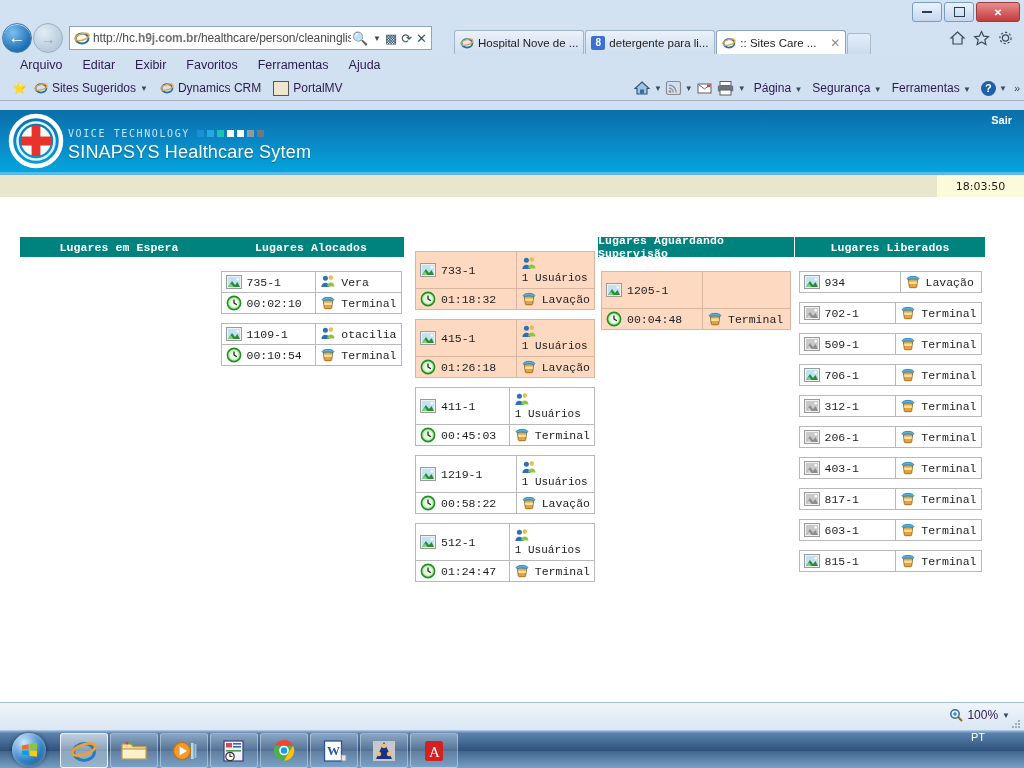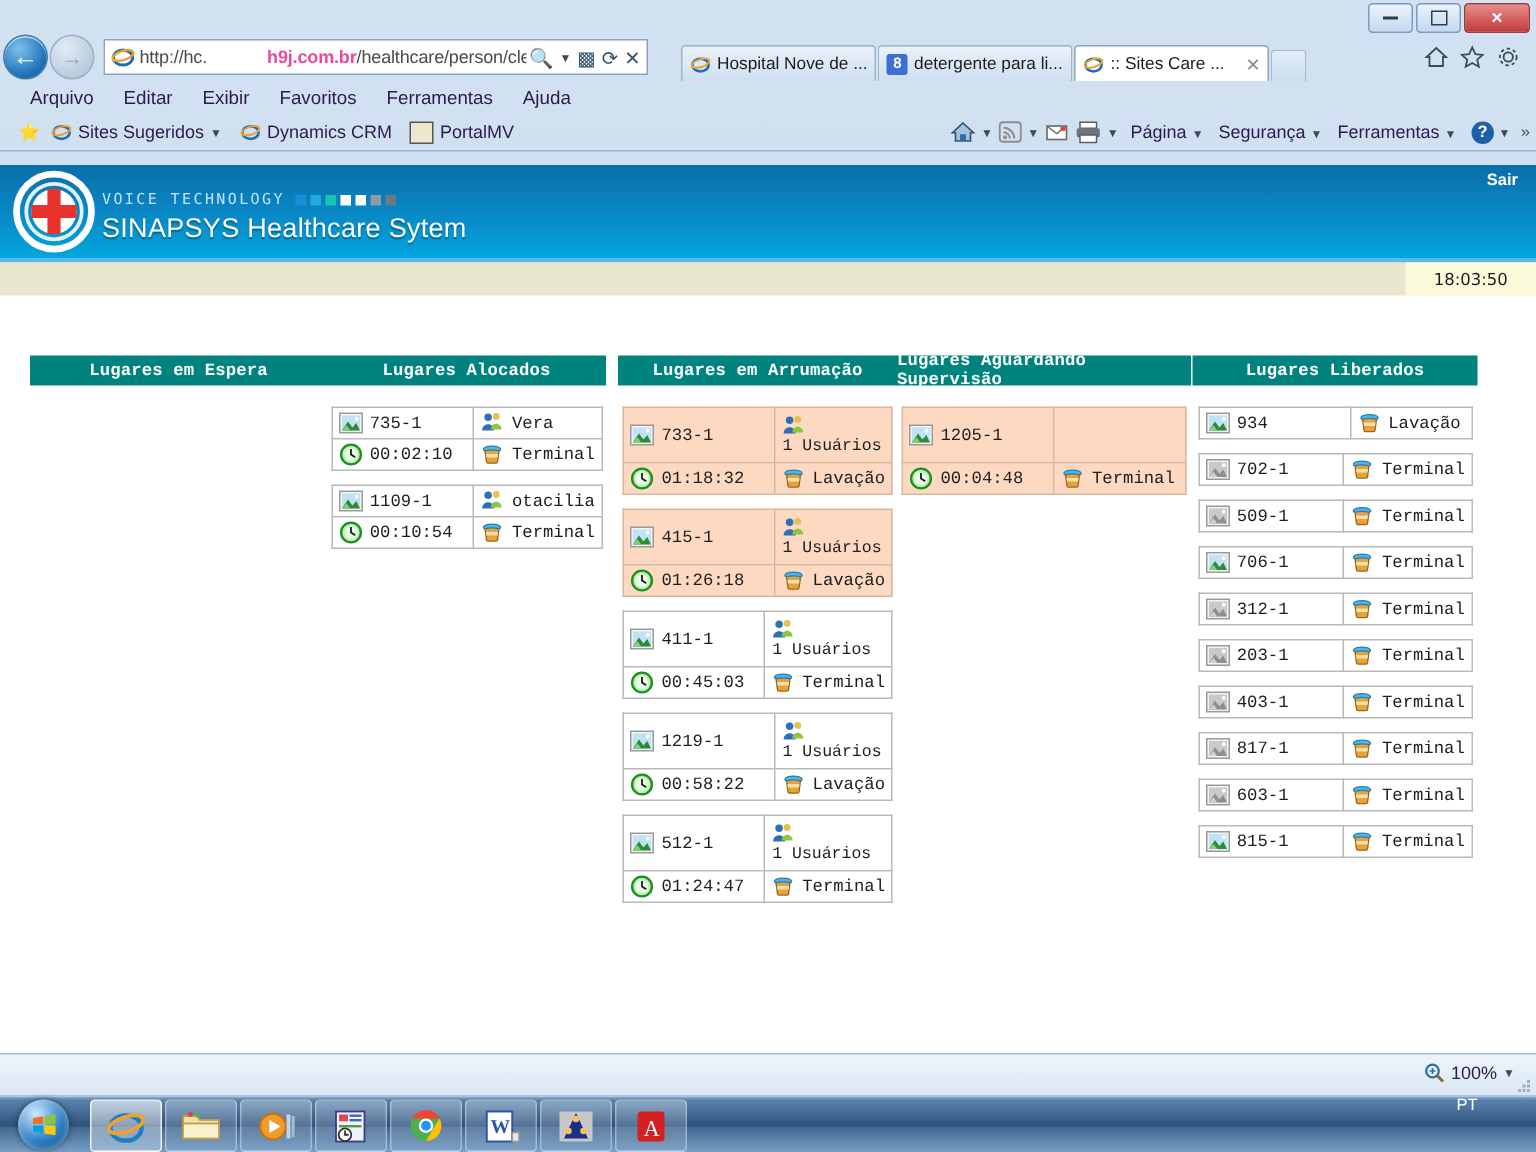--- a/index.html
+++ b/index.html
@@ -30,21 +30,21 @@
             justify-content:center;font-size:17px;color:#fff;}
   .navarrow.back{background:radial-gradient(circle at 35% 30%,#7ec0ef,#1c6fb5 70%);
                  border:1px solid #4a7ca8;box-shadow:inset 0 1px 0 #bfe2ff;}
   .navarrow.fwd{background:radial-gradient(circle at 35% 30%,#e2ecf6,#b9cbdc 70%);
                 border:1px solid #9ab0c6;color:#96a8bb;font-size:15px;margin-left:1px;}
   #addrwrap{flex:0 0 auto;width:357px;height:22px;margin-left:6px;background:#fff;
             border:1px solid #8ba3bb;display:flex;align-items:center;padding:0 2px;}
   #addr-ico{width:16px;height:16px;margin:0 3px 0 2px;flex:none;}
   #addr-text{flex:1;font-size:12px;color:#4a4a4a;white-space:nowrap;overflow:hidden;
              letter-spacing:-0.1px;}
-  #addr-text b{color:#ec4899;font-weight:bold;margin-left:40px;}
+  #addr-text b{color:#737373;font-weight:bold;}
   .addr-btn{font-size:13px;color:#31536e;padding:0 2px;flex:none;}
   #tabs{display:flex;align-items:flex-end;height:32px;margin-left:22px;}
   .tab{height:23px;min-width:118px;max-width:140px;margin-right:1px;display:flex;
        align-items:center;padding:0 5px;border:1px solid #9fb5ca;border-bottom:none;
        border-radius:3px 3px 0 0;background:linear-gradient(#eaf2fa,#cfdef0);
        font-size:11.5px;color:#1c1c1c;white-space:nowrap;overflow:hidden;}
   .tab.active{background:#fff;border-color:#8ba3bb;}
   .tab .tico{width:14px;height:14px;margin-right:4px;flex:none;}
   .tab .tlabel{flex:1;overflow:hidden;text-overflow:ellipsis;}
   .tab .tclose{color:#8b8b8b;font-size:12px;margin-left:3px;}
@@ -408,21 +408,20 @@
                       </svg>
             <span>Terminal</span>
                     </span>
                   </td>
                 </tr>
               </tbody>
             </table>
           </div>
         </div>
         <div class="col" style="width: 186px; margin-left: 8px;">
-          <div class="colhdr">Lugares em Arrumação</div>
           <div class="cards">
             <table class="card peach" style="width: 180px;">
               <tbody>
                 <tr>
                   <td style="width:92px;height:32px">
             <span class="cellwrap">
                       <svg class="ico" viewBox="0 0 16 16">
     <rect x="0.5" y="1.5" width="15" height="13" fill="#f2f2f2" stroke="#9a9a9a"></rect>
     <rect x="2" y="3" width="12" height="10" fill="#bfe3f5"></rect>
     <path d="M2 13 L6 7 L9 11 L11.5 8 L14 13 Z" fill="#2f8b33"></path>
@@ -868,21 +867,21 @@
                 <tr>
                   <td style="width:92px">
             <span class="cellwrap">
                       <svg class="ico" viewBox="0 0 16 16">
     <rect x="0.5" y="1.5" width="15" height="13" fill="#f2f2f2" stroke="#9a9a9a"></rect>
     <rect x="2" y="3" width="12" height="10" fill="#c9c9c9"></rect>
     <path d="M2 13 L6 7 L9 11 L11.5 8 L14 13 Z" fill="#8e8e8e"></path>
     <path d="M2 13 L5 9.5 L7.5 13 Z" fill="#cfcfcf"></path>
     <circle cx="11.8" cy="5.2" r="1.3" fill="#fff"></circle>
                       </svg>
-            <span>203-1</span>
+            <span>206-1</span>
                     </span>
                   </td>
           <td>
             <span class="cellwrap">
                       <svg class="ico" viewBox="0 0 16 16">
     <path d="M3.2 4.4h9.6l-1.1 8.4a1 1 0 0 1-1 .9H5.3a1 1 0 0 1-1-.9z" fill="#e8a23a" stroke="#9c671a" stroke-width=".9"></path>
     <path d="M4 7.6h8l-.3 2.4H4.3z" fill="#f3e0a8"></path>
     <path d="M2.4 4.2c1.2-2.4 10-2.4 11.2 0 .4.8-.4 1.4-1.4 1.2-3-.6-5.6-.6-8.4 0-1 .2-1.8-.4-1.4-1.2z" fill="#4fb4e6" stroke="#2a7fae" stroke-width=".9"></path>
                       </svg>
             <span>Terminal</span>

